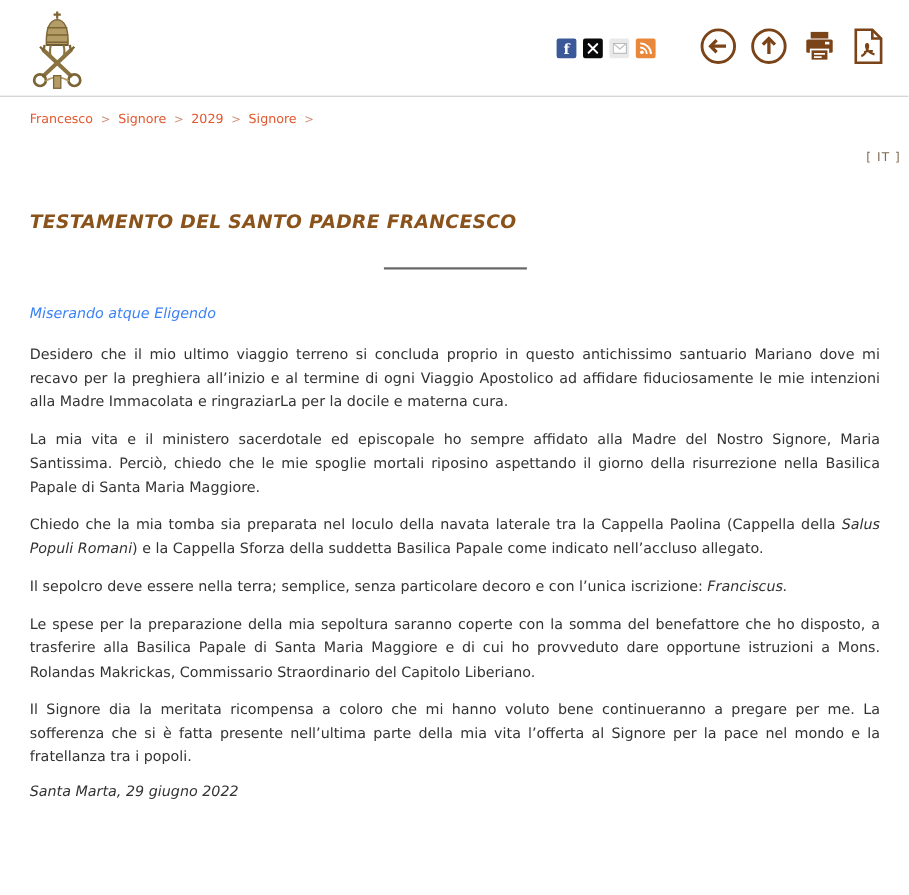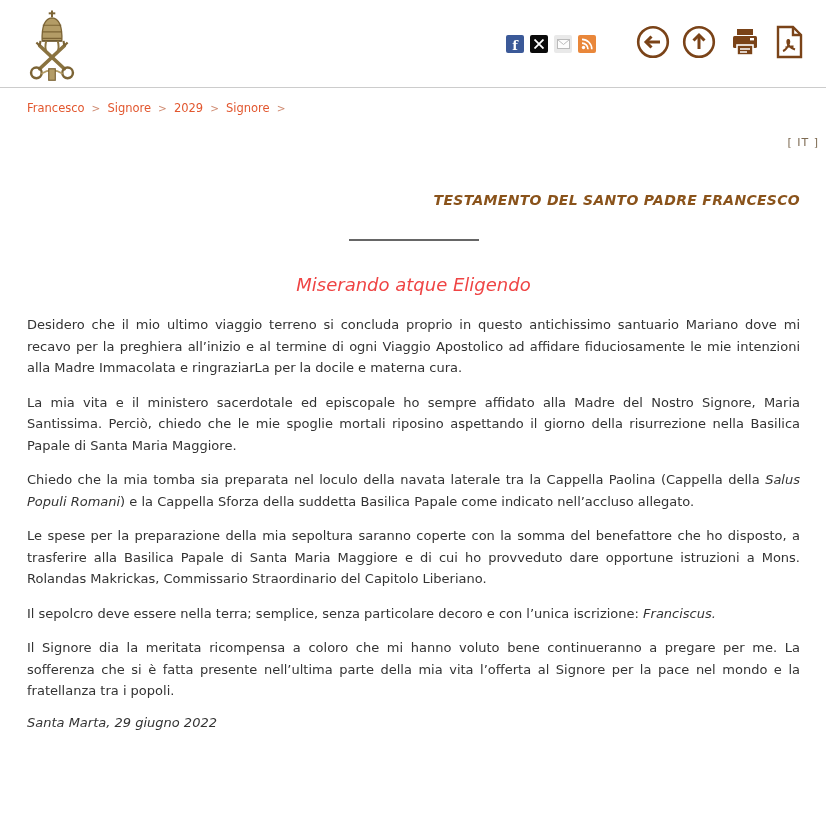--- a/index.html
+++ b/index.html
@@ -60,39 +60,39 @@
     color: #7d6a52;
     letter-spacing: 1px;
     text-decoration: none;
     cursor: pointer;
   }
 
   
   .content { width: 773px; margin: 0 auto 0 27px; }
   .doc-title {
     margin-top: 42px;
-    text-align: right;
-    font-size: 14px;
+    text-align: left;
+    font-size: 17px;
     font-weight: bold;
     font-style: italic;
     color: #8a531b;
     letter-spacing: 0.3px;
   }
   .title-rule {
     width: 130px;
     border: 0;
     border-top: 2px solid #666666;
     margin: 31px auto 0 auto;
   }
   .motto {
     margin-top: 33px;
-    text-align: center;
+    text-align: left;
     font-style: italic;
-    font-size: 18px;
-    color: #ef4444;
+    font-size: 13px;
+    color: #3b82f6;
   }
   .paras { margin-top: 19px; }
   .para {
     font-size: 13px;
     line-height: 21.5px;
     text-align: justify;
     margin-bottom: 13px;
     color: #333333;
   }
   .para em { font-style: italic; }
@@ -208,20 +208,20 @@
 
 <div class="content">
   <h1 class="doc-title">TESTAMENTO DEL SANTO PADRE FRANCESCO</h1>
   <hr class="title-rule">
   <div class="motto">Miserando atque Eligendo</div>
 
   <div class="paras" id="paras">
       <p class="para"><span>Desidero che il mio ultimo viaggio terreno si concluda proprio in questo antichissimo santuario Mariano dove mi recavo per la preghiera all’inizio e al termine di ogni Viaggio Apostolico ad affidare fiduciosamente le mie intenzioni alla Madre Immacolata e ringraziarLa per la docile e materna cura.</span></p>
       <p class="para"><span>La mia vita e il ministero sacerdotale ed episcopale ho sempre affidato alla Madre del Nostro Signore, Maria Santissima. Perciò, chiedo che le mie spoglie mortali riposino aspettando il giorno della risurrezione nella Basilica Papale di Santa Maria Maggiore.</span></p>
       <p class="para"><span>Chiedo che la mia tomba sia preparata nel loculo della navata laterale tra la Cappella Paolina (Cappella della </span><em>Salus Populi Romani</em><span>) e la Cappella Sforza della suddetta Basilica Papale come indicato nell’accluso allegato.</span></p>
+      <p class="para"><span>Il sepolcro deve essere nella terra; semplice, senza particolare decoro e con l’unica iscrizione: </span><em>Franciscus.</em></p>
       <p class="para"><span>Le spese per la preparazione della mia sepoltura saranno coperte con la somma del benefattore che ho disposto, a trasferire alla Basilica Papale di Santa Maria Maggiore e di cui ho provveduto dare opportune istruzioni a Mons. Rolandas Makrickas, Commissario Straordinario del Capitolo Liberiano.</span></p>
-      <p class="para"><span>Il sepolcro deve essere nella terra; semplice, senza particolare decoro e con l’unica iscrizione: </span><em>Franciscus.</em></p>
       <p class="para"><span>Il Signore dia la meritata ricompensa a coloro che mi hanno voluto bene continueranno a pregare per me. La sofferenza che si è fatta presente nell’ultima parte della mia vita l’offerta al Signore per la pace nel mondo e la fratellanza tra i popoli.</span></p>
     </div>
 
   <div class="dateline">Santa Marta, 29 giugno 2022</div>
 
 </div>
 
 </body></html>

